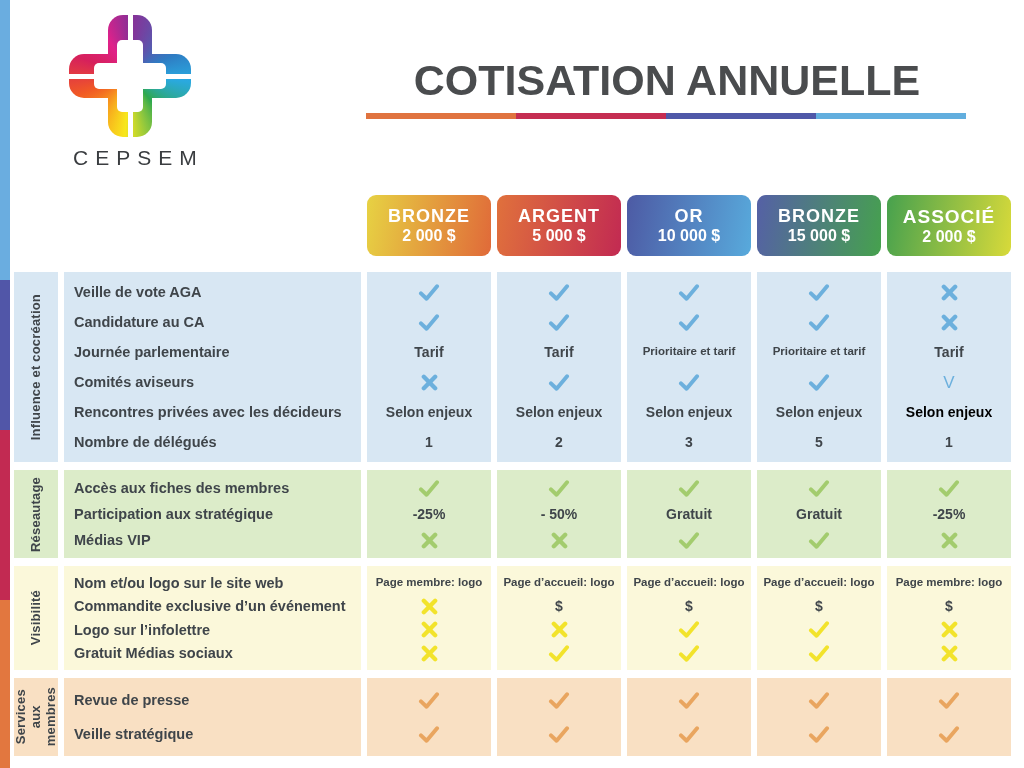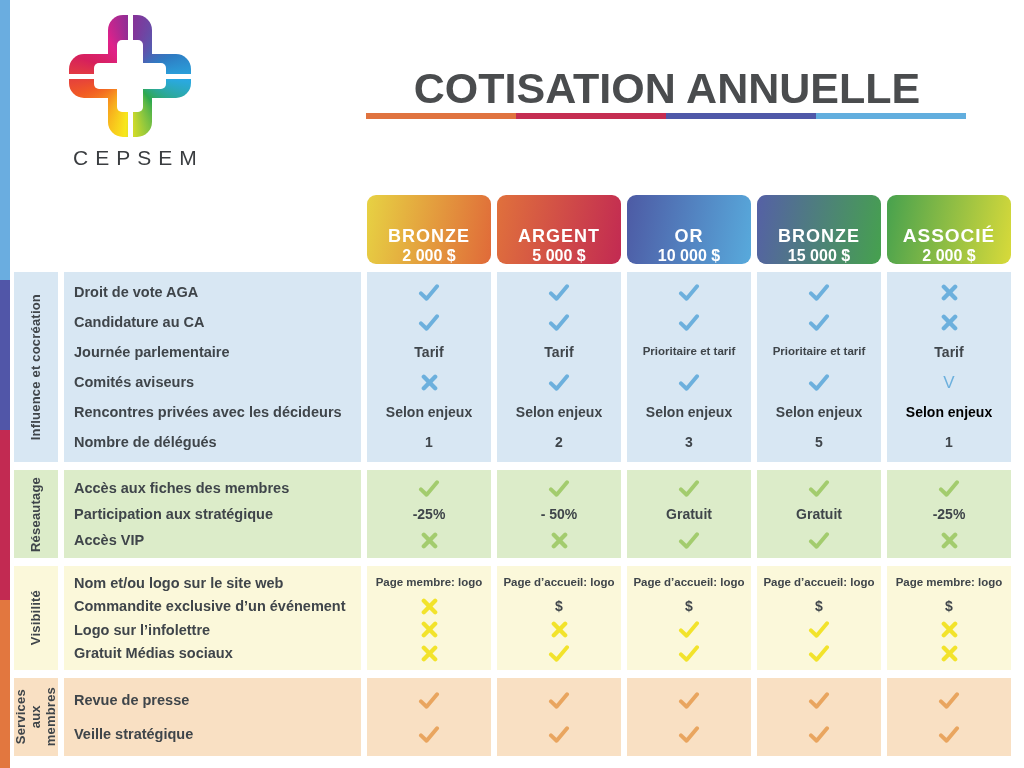--- a/index.html
+++ b/index.html
@@ -22,34 +22,34 @@
   .cross .arm.h{left:0;top:39px;width:122px;height:44px;background-position:0 -39px;}
   .cross .gap-v{position:absolute;left:58.5px;top:0;width:5px;height:122px;background:#fff;}
   .cross .gap-h{position:absolute;left:0;top:58.5px;width:122px;height:5px;background:#fff;}
   .cross .inner{position:absolute;background:#fff;border-radius:5px;}
   .cross .inner.v{left:48px;top:25px;width:26px;height:72px;}
   .cross .inner.h{left:25px;top:48px;width:72px;height:26px;}
   #logo .wordmark{margin-top:9px;text-align:center;font-size:21px;font-weight:400;
     letter-spacing:7px;color:#3a3d40;padding-left:7px;}
 
   
-  #page-title{position:absolute;left:368px;top:64px;width:598px;text-align:center;
+  #page-title{position:absolute;left:368px;top:56px;width:598px;text-align:center;
     font-size:43px;font-weight:800;color:#4a4c4e;letter-spacing:0px;white-space:nowrap;}
   #title-underline{position:absolute;left:366px;top:113px;width:600px;height:6px;display:flex;}
   #title-underline .use{flex:1;}
 
   
   .tgrid{position:absolute;left:14px;width:997px;display:grid;
     grid-template-columns:44px 297px repeat(5,124px);column-gap:6px;}
 
   
   #plan-headers{top:195px;height:69px;}
   #plan-headers .spacer{grid-column:1 / 3;}
-  .plan{height:69px;border-radius:9px;display:flex;flex-direction:column;align-items:center;
-    justify-content:flex-end;color:#fff;gap:3px;}
+  .plan{height:61px;border-radius:9px;display:flex;flex-direction:column;align-items:center;
+    justify-content:center;color:#fff;gap:3px;}
   .plan-name{font-size:18px;font-weight:800;letter-spacing:1px;line-height:1;}
   .plan-price{font-size:16px;font-weight:700;line-height:1;}
   .plan:last-child .plan-name{font-size:19px;letter-spacing:1px;}
 
   
   .sec > div{background:var(--bg);}
   .sec:nth-of-type(1){top:272px;height:190px;}
   .sec:nth-of-type(2){top:470px;height:88px;}
   .sec:nth-of-type(3){top:566px;height:104px;}
   .sec:nth-of-type(4){top:678px;height:78px;}
@@ -121,21 +121,21 @@
     <div class="plan-price">2 000 $</div>
   </div>
     </div>
 
   <div id="sections-root">
       <div class="sec tgrid" style="--bg: #d8e7f3; --icon: #6cb0dd;">
     <div class="vcell">
       <span class="vlabel">Influence et cocréation</span>
     </div>
     <div class="lcell">
-          <div class="lrow">Droit de vote AGA</div>
+          <div class="lrow">Veille de vote AGA</div>
           <div class="lrow">Candidature au CA</div>
           <div class="lrow">Journée parlementaire</div>
           <div class="lrow">Comités aviseurs</div>
           <div class="lrow">Rencontres privées avec les décideurs</div>
           <div class="lrow">Nombre de délégués</div>
         </div>
   <div class="dcell">
           <div class="drow">
             <span class="icon-box">
               <svg width="22" height="17" viewBox="0 0 24 19">
@@ -292,21 +292,21 @@
           </div>
         </div>
       </div>
       <div class="sec tgrid" style="--bg: #dcecc9; --icon: #a3cc6e;">
     <div class="vcell">
       <span class="vlabel">Réseautage</span>
     </div>
     <div class="lcell">
           <div class="lrow">Accès aux fiches des membres</div>
           <div class="lrow">Participation aux stratégique</div>
-          <div class="lrow">Accès VIP</div>
+          <div class="lrow">Médias VIP</div>
         </div>
   <div class="dcell">
           <div class="drow">
             <span class="icon-box">
               <svg width="22" height="17" viewBox="0 0 24 19">
                 <path d="M3 10.5 L9.3 16.5 L21 2.6" fill="none" stroke="currentColor" stroke-width="4.4" stroke-linecap="round" stroke-linejoin="round"></path>
               </svg>
             </span>
           </div>
           <div class="drow">

